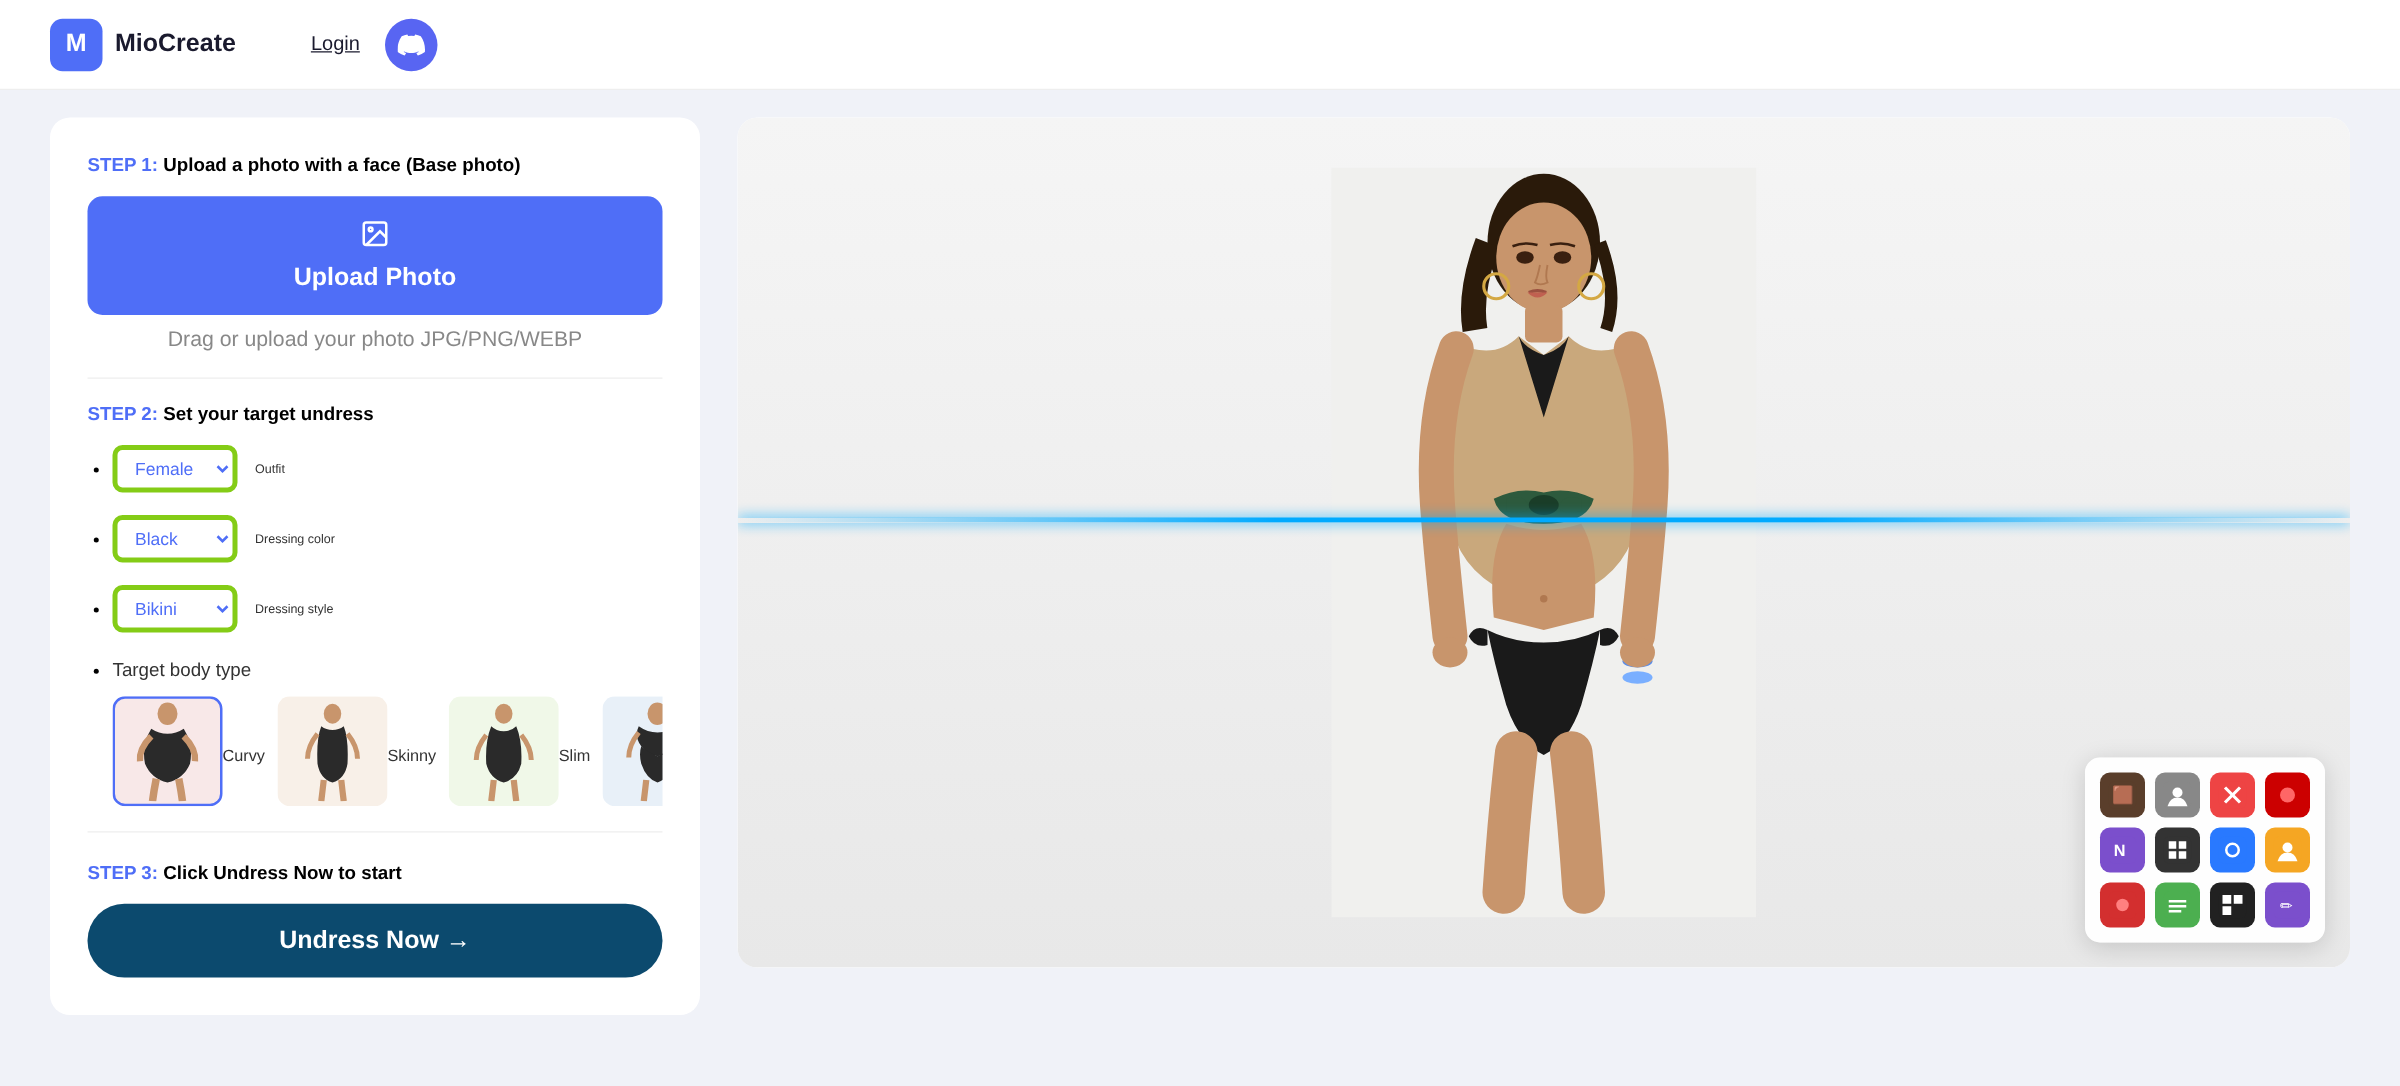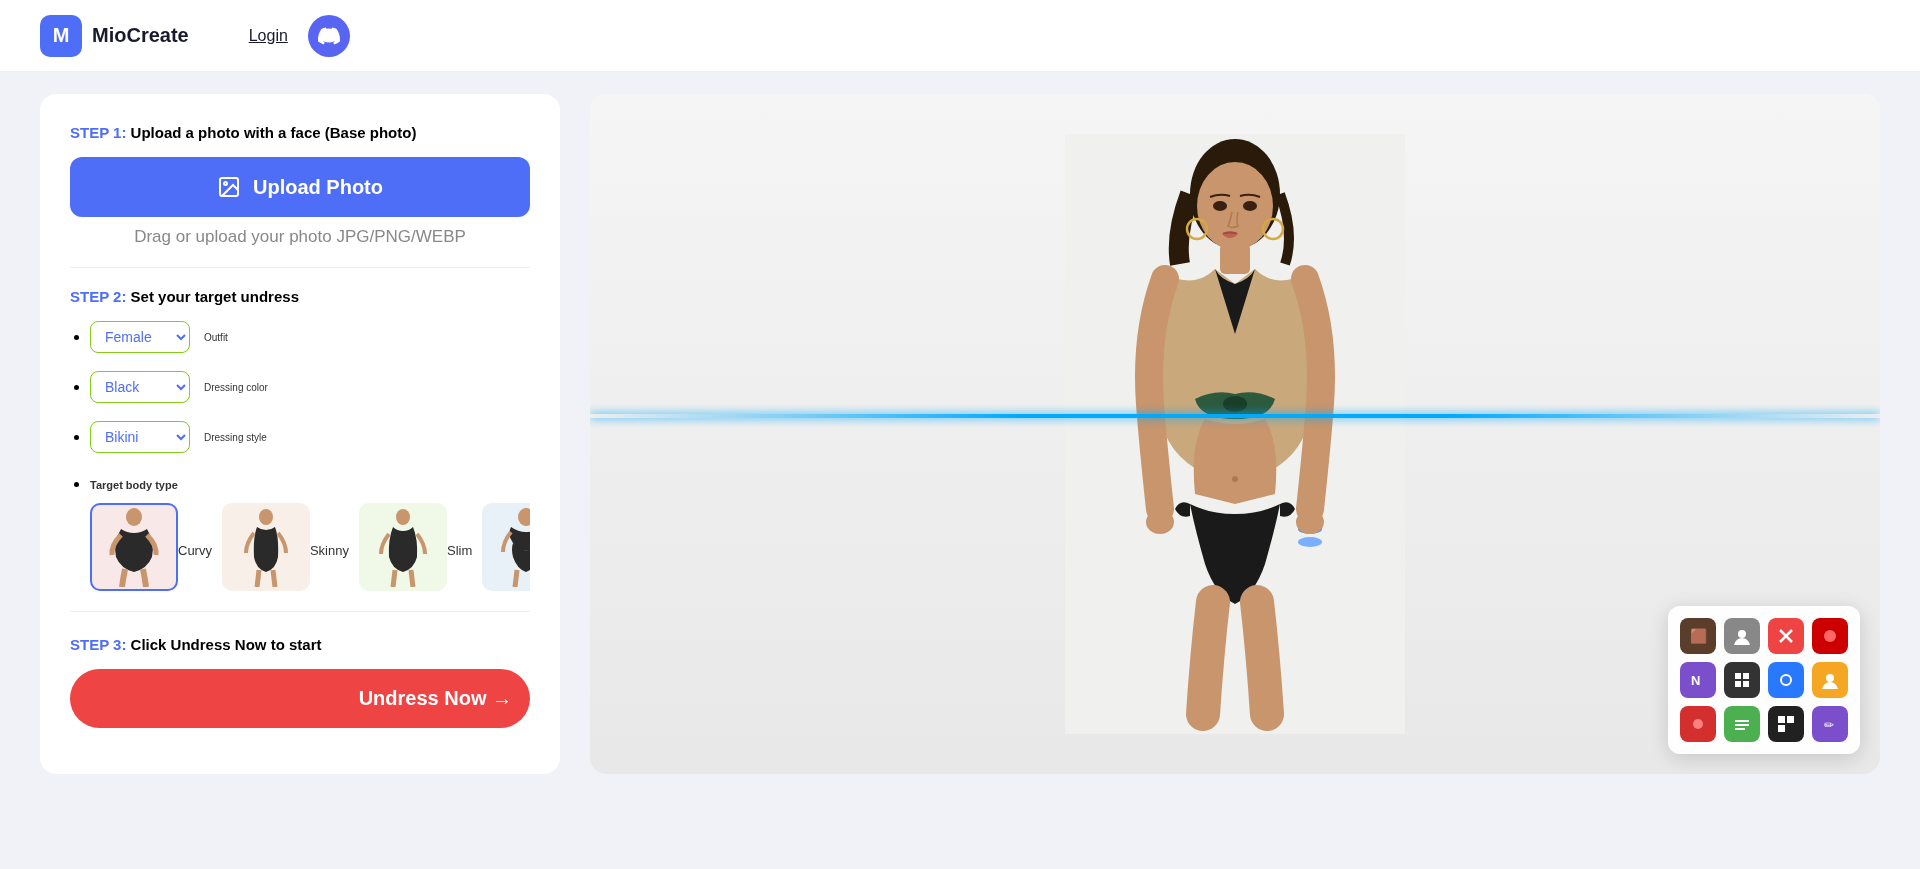--- a/index.html
+++ b/index.html
@@ -118,20 +118,21 @@
       background: #4f6ef7;
       color: #fff;
       border: none;
       border-radius: 12px;
       width: 100%;
       padding: 18px;
       font-size: 20px;
       font-weight: 600;
       cursor: pointer;
       margin-bottom: 10px;
+      flex-direction: column;
     }
     .upload-hint {
       text-align: center;
       color: #888;
       font-size: 17px;
       margin-bottom: 20px;
     }
 
     .divider {
       border: none;
@@ -145,42 +146,41 @@
       display: flex;
       flex-direction: column;
       gap: 18px;
     }
     .option-row {
       display: flex;
       align-items: center;
       gap: 14px;
     }
     .option-select {
-      border: 1px solid #84cc16;
+      border: 4px solid #84cc16;
       border-radius: 8px;
       padding: 6px 10px;
       font-size: 14px;
       color: #4f6ef7;
       background: #fff;
       cursor: pointer;
       min-width: 100px;
     }
     .option-label {
       font-size: 10px;
       color: #333;
     }
 
     .body-type-section {
       margin-top: 4px;
     }
     .body-type-title {
-      font-size: 11px;
+      font-size: 15px;
       color: #333;
       margin-bottom: 12px;
-      font-weight: bold;
     }
     .body-type-grid {
       display: flex;
       gap: 10px;
       overflow: hidden;
     }
     .body-type-card {
       display: flex;
       flex-direction: row;
       align-items: center;
@@ -213,23 +213,23 @@
       height: 80px;
     }
 
     .step3-label {
       margin-top: 24px;
       margin-bottom: 16px;
     }
     .undress-btn {
       display: flex;
       align-items: center;
-      justify-content: flex-end;
+      justify-content: center;
       gap: 12px;
-      background: #ef4444;
+      background: #0c4a6e;
       color: #fff;
       border: none;
       border-radius: 30px;
       width: 100%;
       padding: 18px;
       font-size: 20px;
       font-weight: 600;
       cursor: pointer;
     }
 

